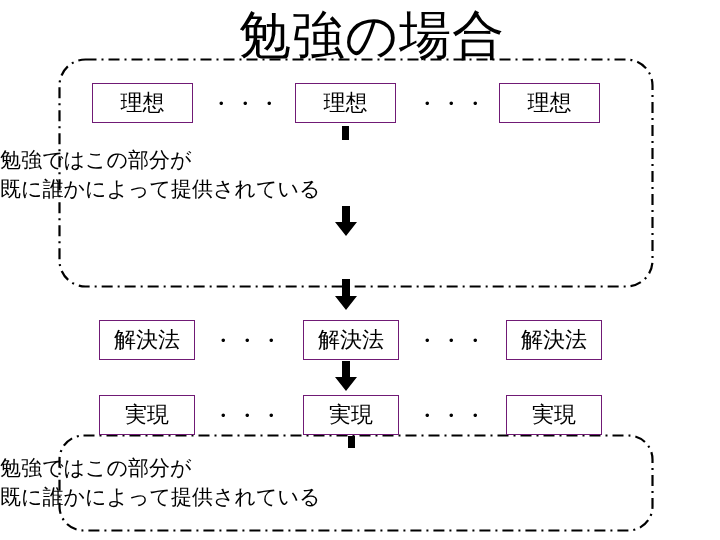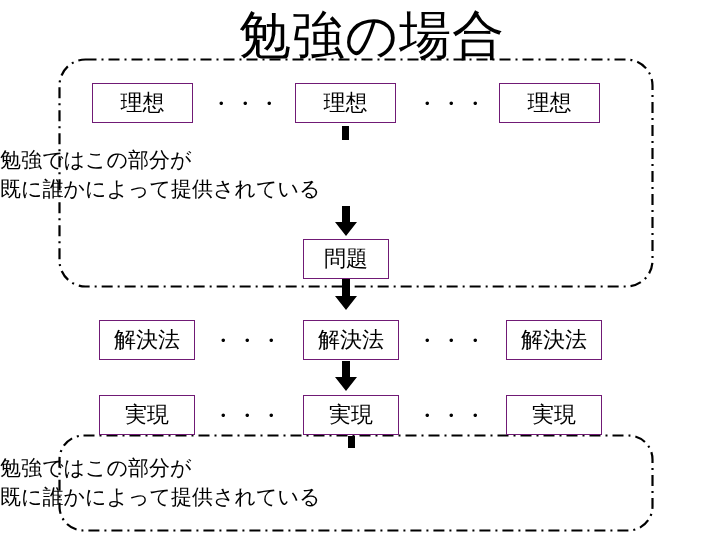--- a/index.html
+++ b/index.html
@@ -146,21 +146,20 @@
 
   <div class="freetext" style="top:146px;">勉強ではこの部分が
 既に誰かによって提供されている</div>
 
   <div class="arrow" style="left:330px; top:206px;">
     <svg width="32" height="32" viewBox="0 0 32 32">
       <path d="M12 0 h8 v16 h7 l-11 14 l-11 -14 h7 z" fill="#000000"></path>
     </svg>
   </div>
 
-  <div class="node" style="left:303px; top:239px; width:86px; height:40px;">問題</div>
 
   <div class="arrow" style="left:330px; top:279px;">
     <svg width="32" height="33" viewBox="0 0 32 33">
       <path d="M12 0 h8 v17 h7 l-11 14 l-11 -14 h7 z" fill="#000000"></path>
     </svg>
   </div>
 
   <div class="node" style="left:99px; top:320px; width:96px; height:40px;">解決法</div>
 
   <div class="dots" style="left:208px; top:331px; width:80px; height:20px;">・・・</div>

